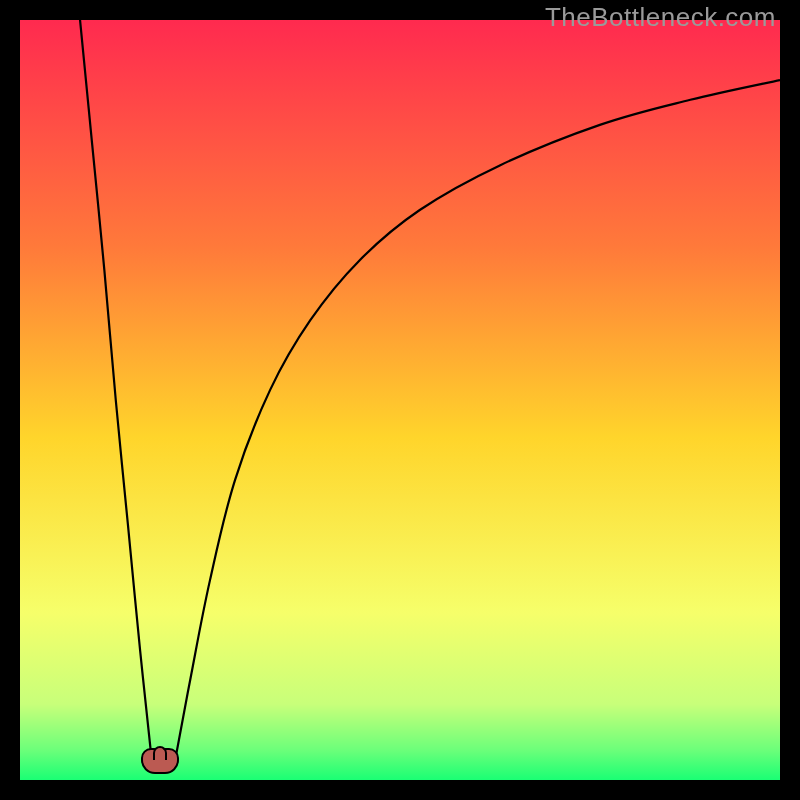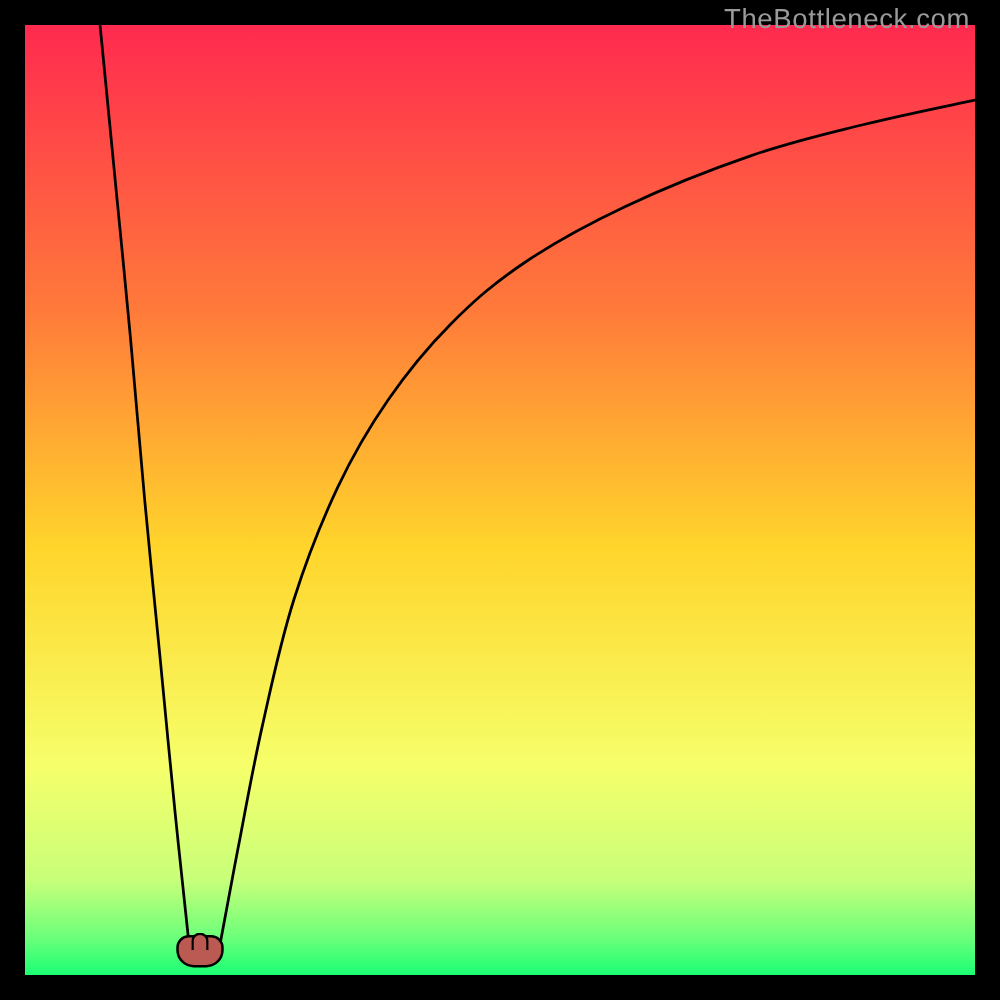--- a/index.html
+++ b/index.html
@@ -23,21 +23,21 @@
     left: 0;
     top: 0;
     width: 760px;
     height: 760px;
   }
   .watermark {
     position: absolute;
     top: 2px;
     right: 24px;
     font-family: Arial, Helvetica, sans-serif;
-    font-size: 22px;
+    font-size: 26px;
     color: #9a9a9a;
     font-weight: 400;
     letter-spacing: 0.5px;
     user-select: none;
   }
   .blob {
     position: absolute;
     width: 38px;
     height: 26px;
     border-radius: 10px 10px 14px 14px / 10px 10px 14px 14px;

